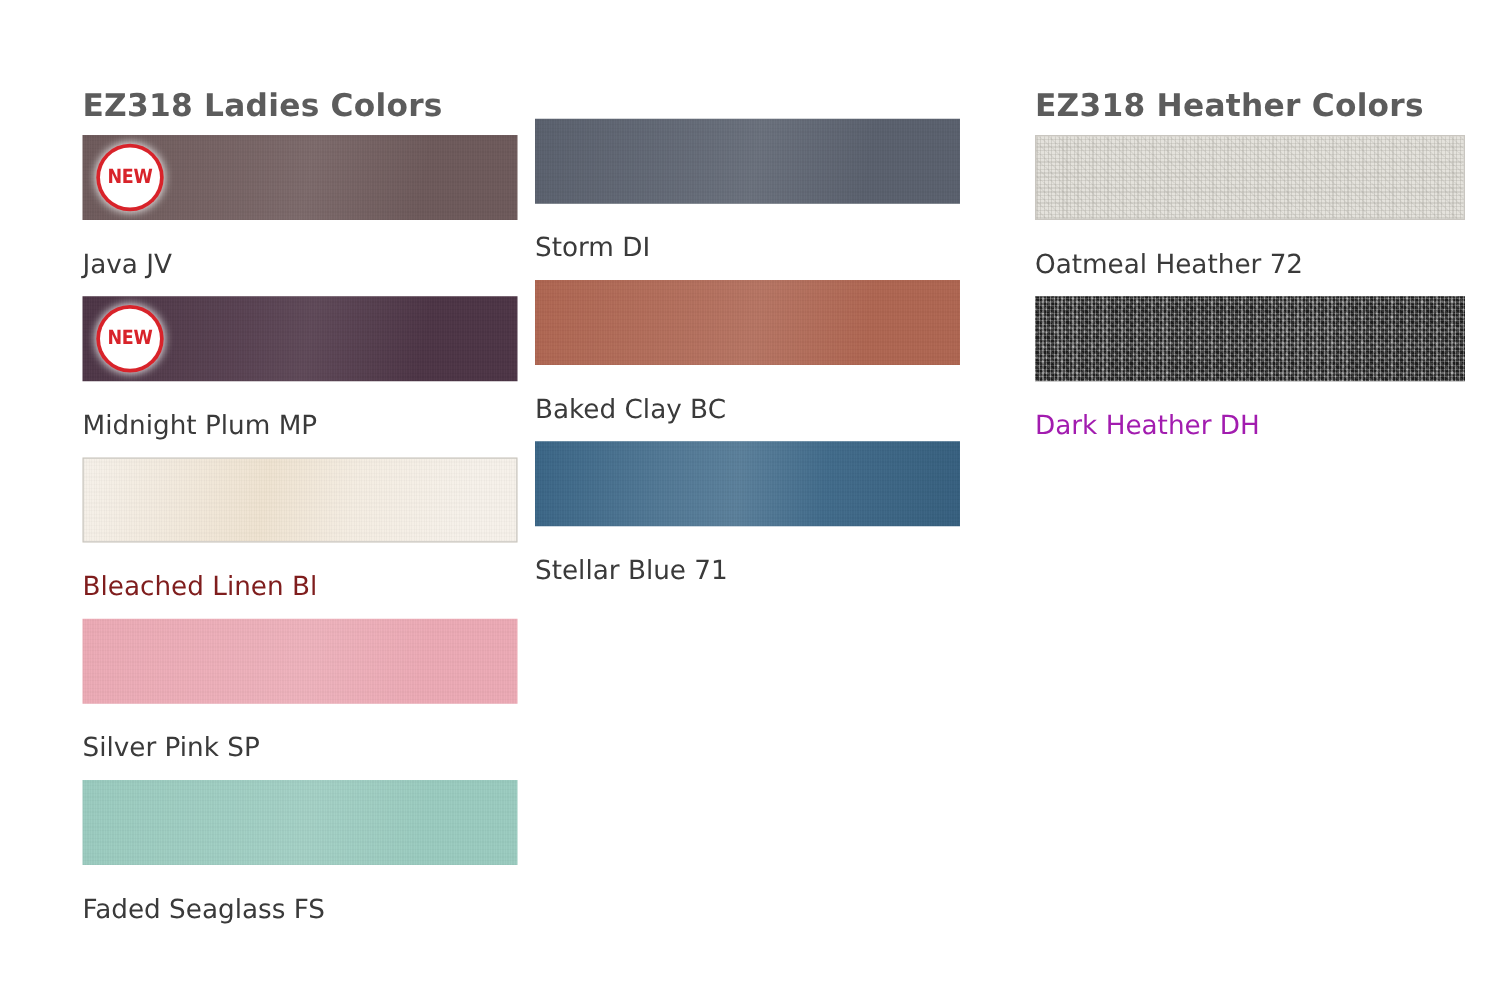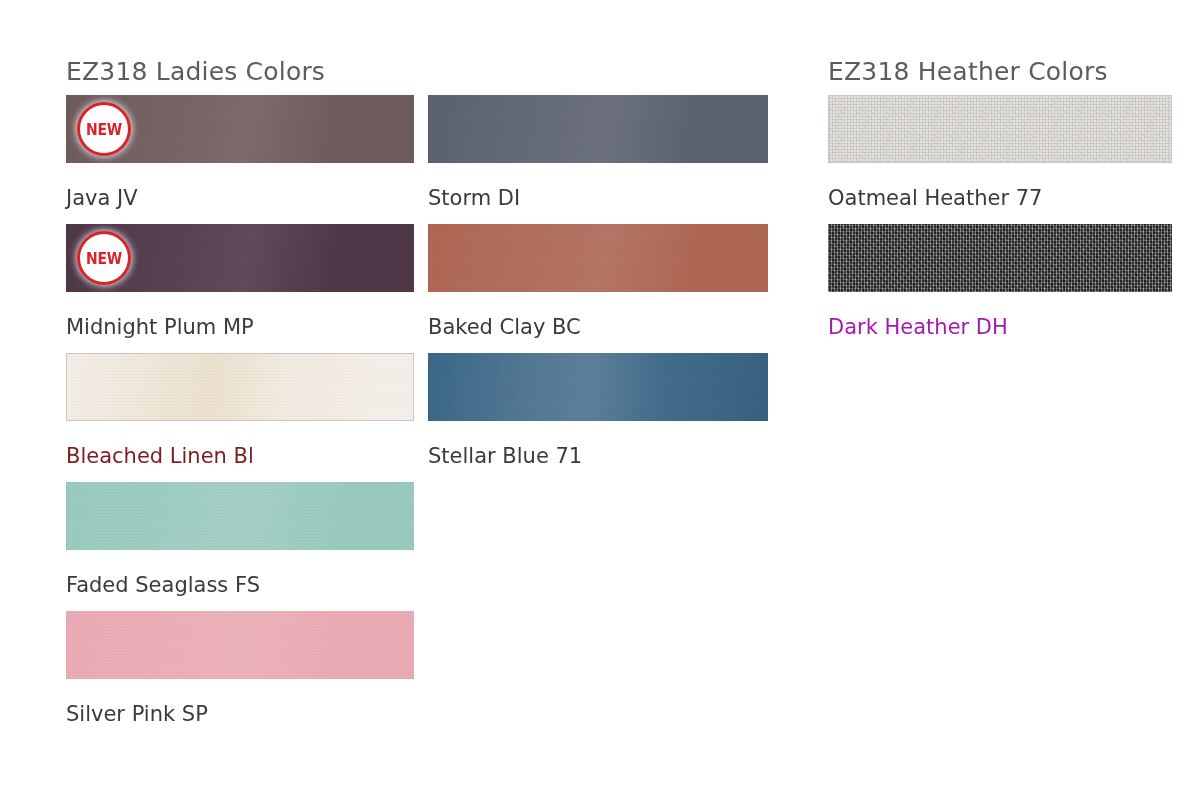--- a/index.html
+++ b/index.html
@@ -29,25 +29,25 @@
     top: 58px;
   }
   .col-1 { left: 66px;  width: 348px; }
   .col-2 { left: 428px; width: 340px; }
   .col-3 { left: 828px; width: 344px; }
 
   
   .col-heading {
     font-size: 25px;
     line-height: 28px;
-    font-weight: 400;
+    font-weight: 700;
     color: #5c5c5c;
     letter-spacing: 0.2px;
     white-space: nowrap;
-    margin: 0 0 9px 0;
+    margin: 13px 0 9px 0;
     font-family: "DejaVu Sans", "Liberation Sans", sans-serif;
   }
   .heading-spacer {
     height: 37px;
   }
 
   
   .swatch-row {
     position: relative;
     margin-bottom: 11px;
@@ -212,32 +212,32 @@
         <div class="swatch-label" style="color: rgb(58, 58, 58);">Midnight Plum MP</div>
       </div>
       <div class="swatch-row">
         <div class="swatch bordered" style="background: rgb(246, 241, 234);">
           <div class="sheen sheen-warm"></div>
           <div class="weave"></div>
         </div>
         <div class="swatch-label" style="color: #7f1d1d;">Bleached Linen Bl</div>
       </div>
       <div class="swatch-row">
+        <div class="swatch" style="background: rgb(237, 171, 182);">
+          <div class="sheen sheen-soft"></div>
+          <div class="weave"></div>
+        </div>
+        <div class="swatch-label" style="color: rgb(58, 58, 58);">Silver Pink SP</div>
+      </div>
+      <div class="swatch-row">
         <div class="swatch" style="background: rgb(155, 204, 192);">
           <div class="sheen sheen-soft"></div>
           <div class="weave"></div>
         </div>
         <div class="swatch-label" style="color: rgb(58, 58, 58);">Faded Seaglass FS</div>
-      </div>
-      <div class="swatch-row">
-        <div class="swatch" style="background: rgb(237, 171, 182);">
-          <div class="sheen sheen-soft"></div>
-          <div class="weave"></div>
-        </div>
-        <div class="swatch-label" style="color: rgb(58, 58, 58);">Silver Pink SP</div>
       </div>
     </div>
     <div class="column col-2">
       <div class="heading-spacer"></div>
       <div class="swatch-row">
         <div class="swatch" style="background: rgb(90, 97, 110);">
           <div class="sheen sheen-soft"></div>
           <div class="weave"></div>
         </div>
         <div class="swatch-label" style="color: rgb(58, 58, 58);">Storm DI</div>
@@ -256,21 +256,21 @@
         </div>
         <div class="swatch-label" style="color: rgb(58, 58, 58);">Stellar Blue 71</div>
       </div>
     </div>
     <div class="column col-3">
       <div class="col-heading" style="color: rgb(92, 92, 92);">EZ318 Heather Colors</div>
       <div class="swatch-row">
         <div class="swatch bordered" style="background: rgb(228, 226, 220);">
           <div class="heather-light"></div>
         </div>
-        <div class="swatch-label" style="color: rgb(58, 58, 58);">Oatmeal Heather 77</div>
+        <div class="swatch-label" style="color: rgb(58, 58, 58);">Oatmeal Heather 72</div>
       </div>
       <div class="swatch-row">
         <div class="swatch" style="background: rgb(85, 85, 85);">
           <div class="heather-dark"></div>
         </div>
         <div class="swatch-label" style="color: #a21caf;">Dark Heather DH</div>
       </div>
     </div>
   </div>
 

